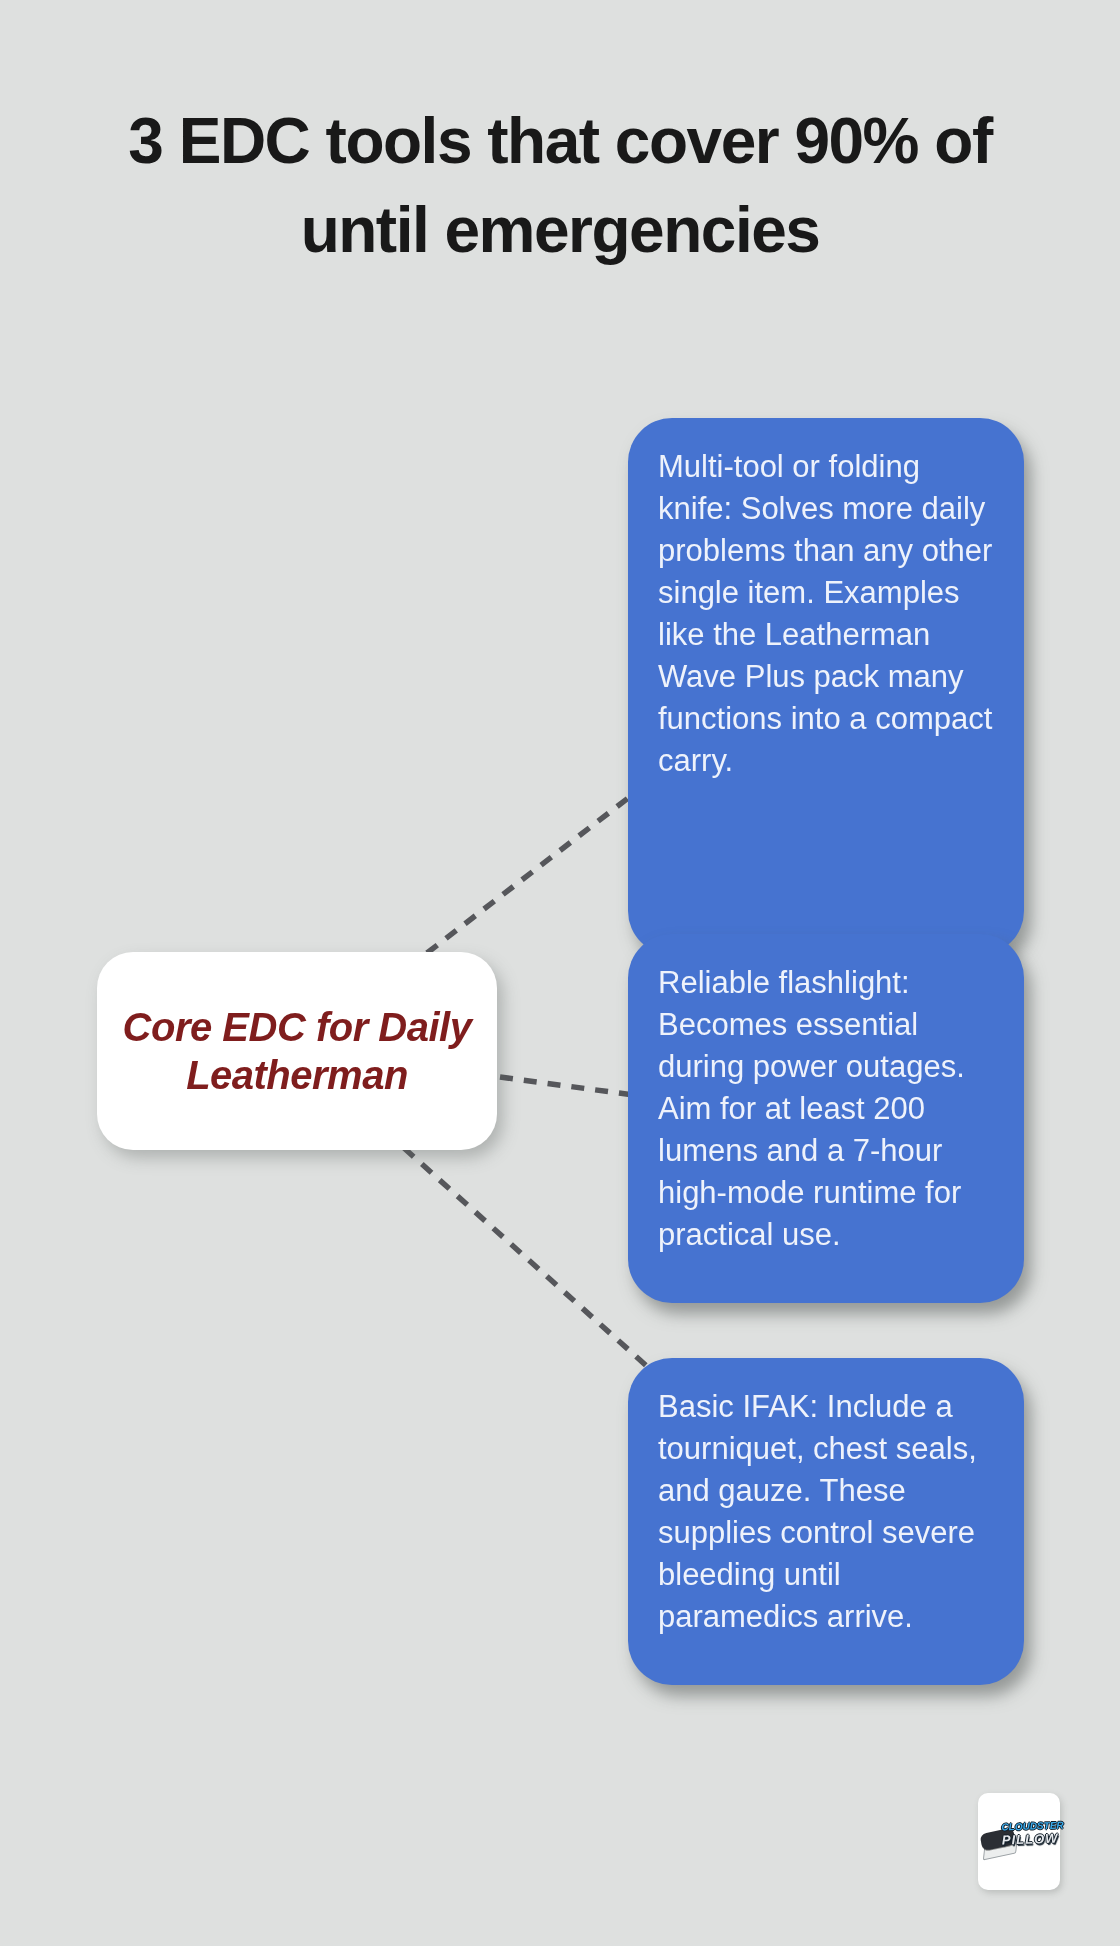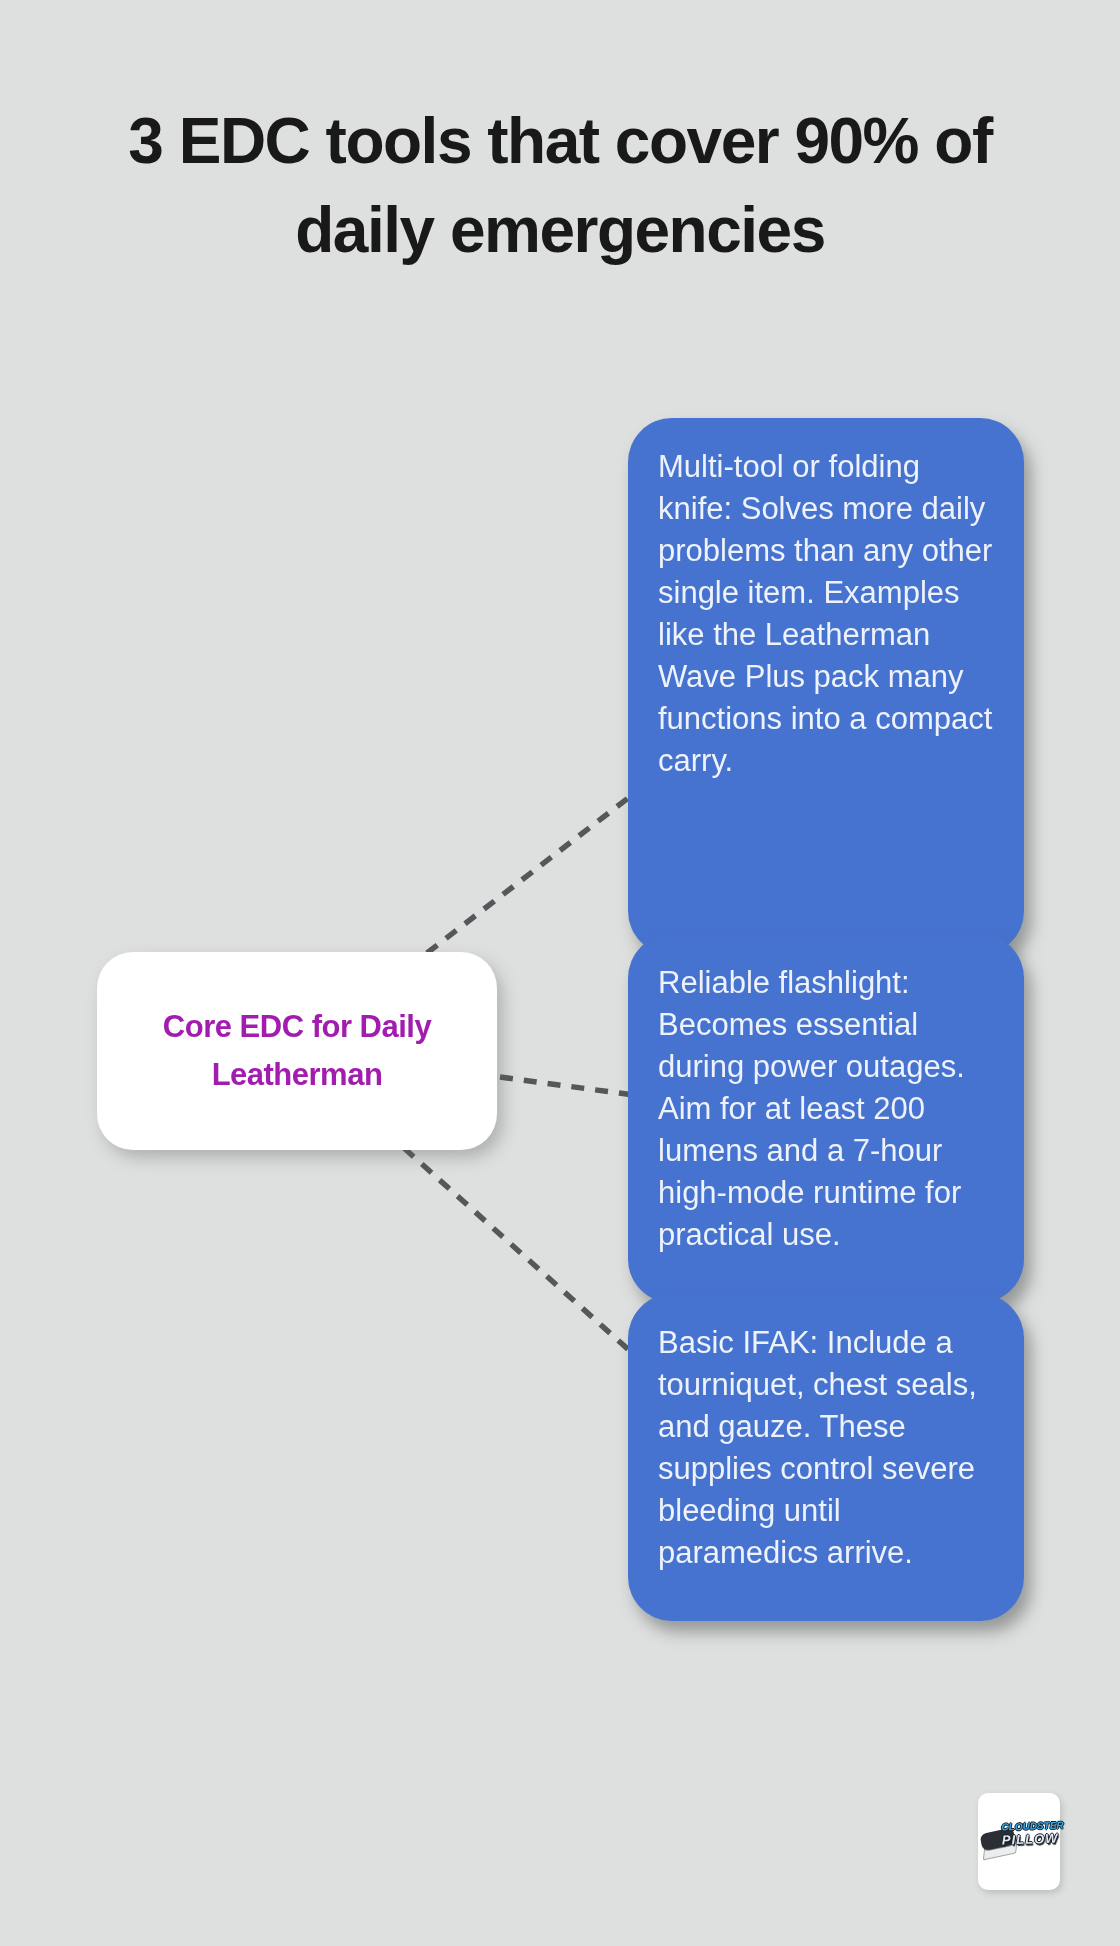--- a/index.html
+++ b/index.html
@@ -41,43 +41,44 @@
     box-shadow: 6px 8px 16px rgba(90,95,93,0.35);
     display: flex;
     flex-direction: column;
     align-items: center;
     justify-content: center;
     z-index: 2;
     text-align: center;
   }
   .center-node .n-line {
     font-weight: 700;
-    font-size: 31px;
+    font-size: 40px;
     line-height: 48px;
     letter-spacing: -0.5px;
-    color: #a21caf;
+    color: #7f1d1d;
+    font-style: italic;
   }
 
   .card {
     position: absolute;
     left: 628px;
     width: 396px;
     background: #4673d0;
     border-radius: 44px;
     box-shadow: 7px 11px 16px rgba(90,95,93,0.55);
     box-sizing: border-box;
     padding: 28px 30px;
     color: #eef2fb;
     font-size: 31px;
     line-height: 42px;
     z-index: 2;
   }
   .card-1 { top: 418px; height: 537px; }
   .card-2 { top: 934px; height: 369px; }
-  .card-3 { top: 1294px; height: 327px; }
+  .card-3 { top: 1358px; height: 327px; }
 
   .logo-card {
     position: absolute;
     left: 978px; top: 1793px;
     width: 82px; height: 97px;
     background: #ffffff;
     border-radius: 10px;
     box-shadow: 2px 3px 6px rgba(90,95,93,0.25);
     display: flex;
     align-items: center;
@@ -132,21 +133,21 @@
     letter-spacing: 1px;
     color: #e4e7eb;
     text-shadow: -1px 0 #14202b, 1px 0 #14202b, 0 -1px #14202b, 0 1px #14202b, 1px 2px 1px #14202b;
   }
 </style>
 </head>
 <body>
 
 <h1 class="title">
   <span class="t-line">3 EDC tools that cover 90% of</span>
-  <span class="t-line">daily emergencies</span>
+  <span class="t-line">until emergencies</span>
 </h1>
 
 <svg class="connector-layer" width="1120" height="1946" viewBox="0 0 1120 1946" xmlns="http://www.w3.org/2000/svg">
   <line x1="427" y1="953" x2="645" y2="785" stroke="#56575b" stroke-width="5.5" stroke-dasharray="13 11"></line>
   <line x1="500" y1="1077" x2="648" y2="1097" stroke="#56575b" stroke-width="5.5" stroke-dasharray="13 11"></line>
   <line x1="404" y1="1148" x2="660" y2="1378" stroke="#56575b" stroke-width="5.5" stroke-dasharray="13 11"></line>
 </svg>
 
 <div class="center-node">
   <span class="n-line">Core EDC for Daily</span>

